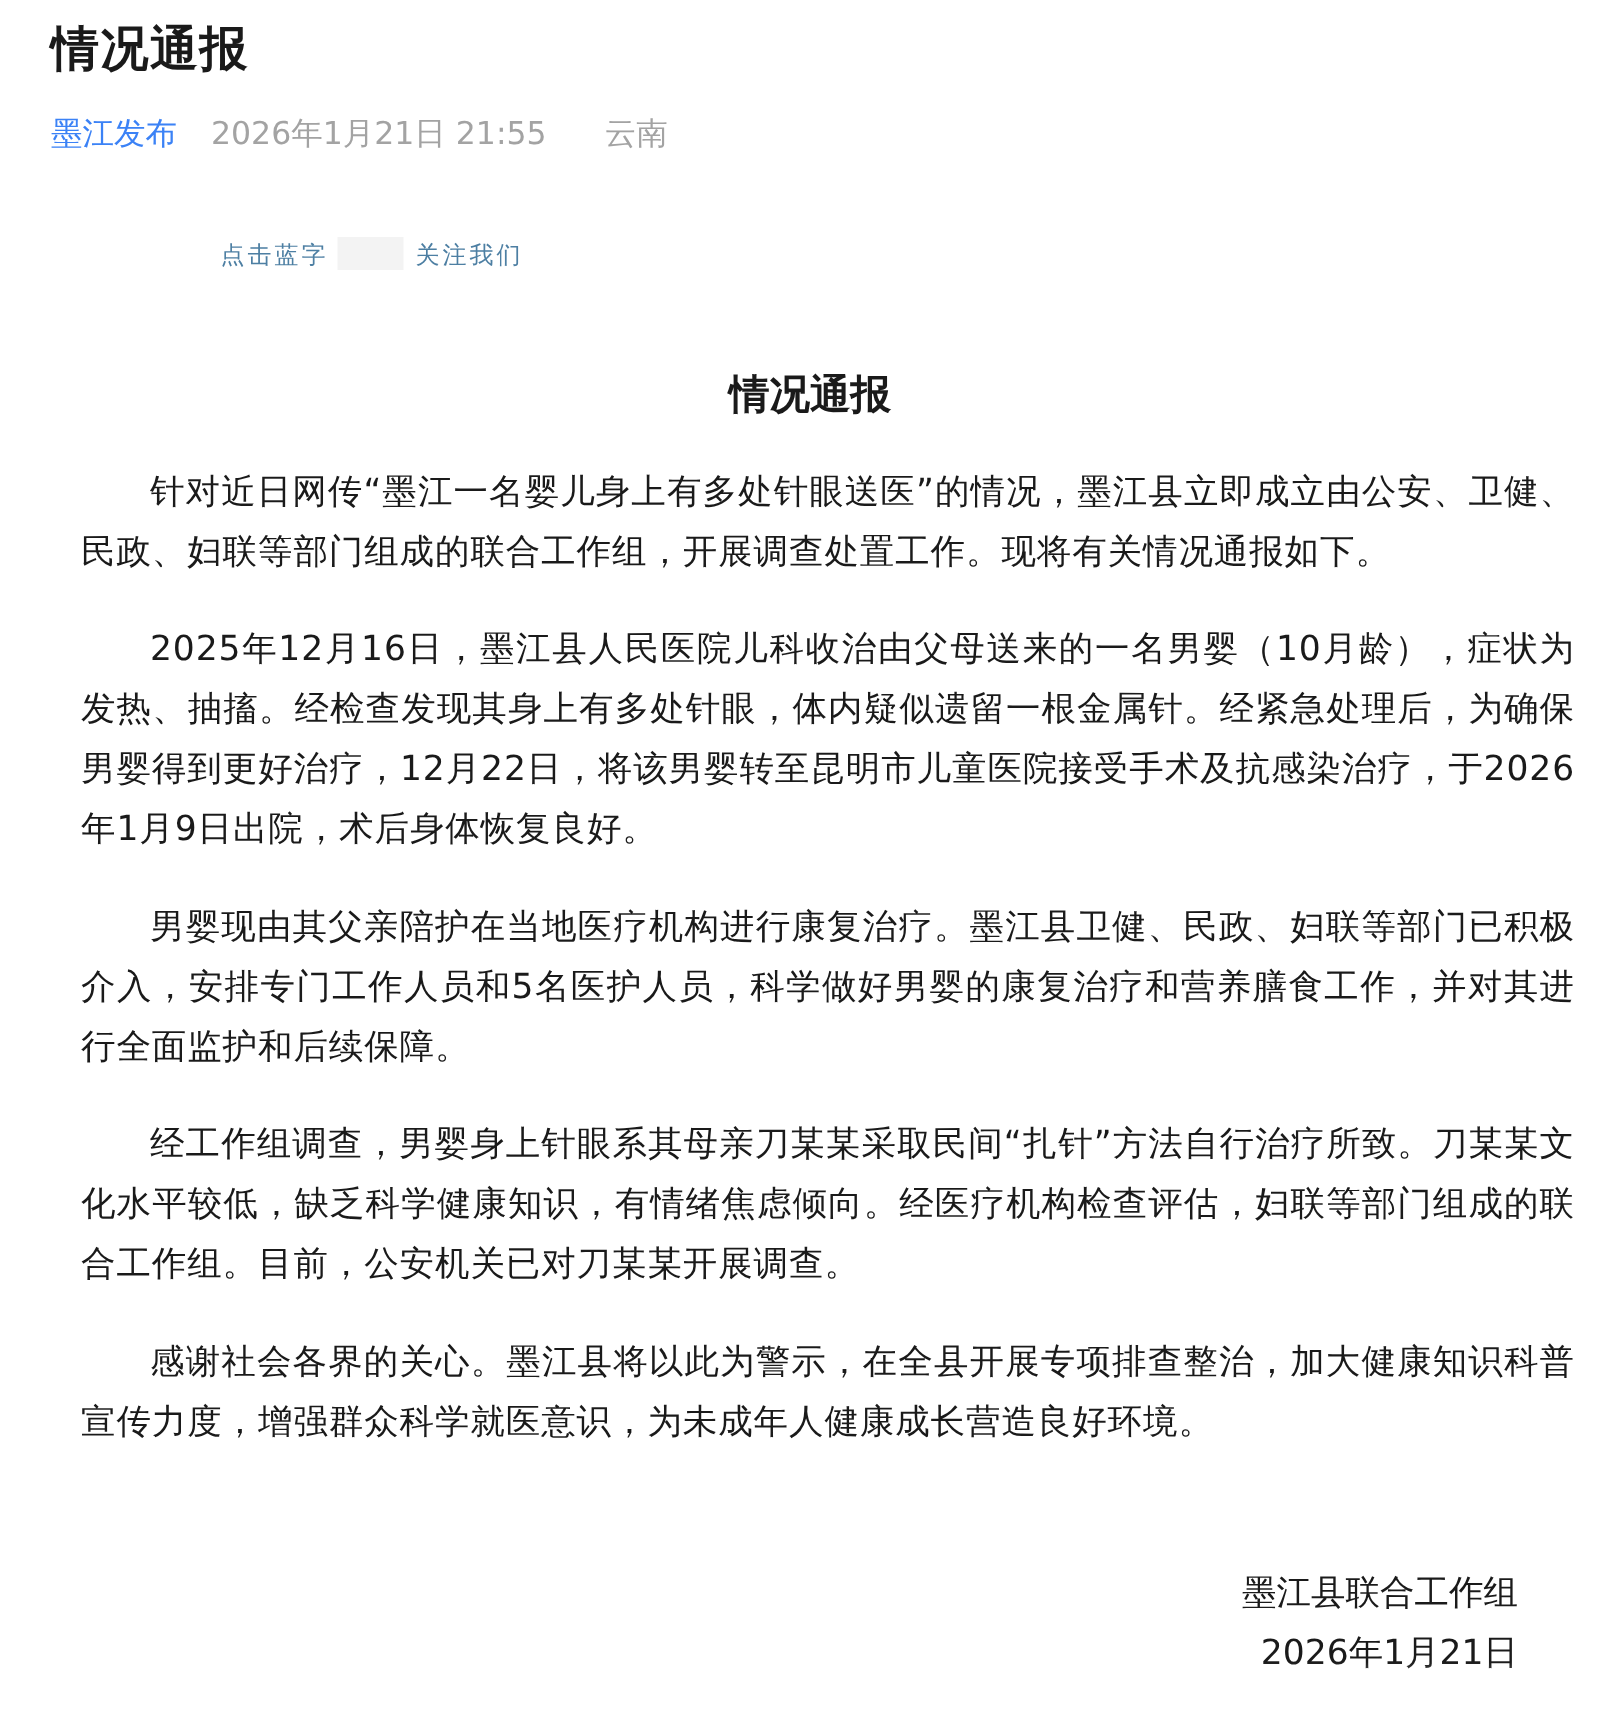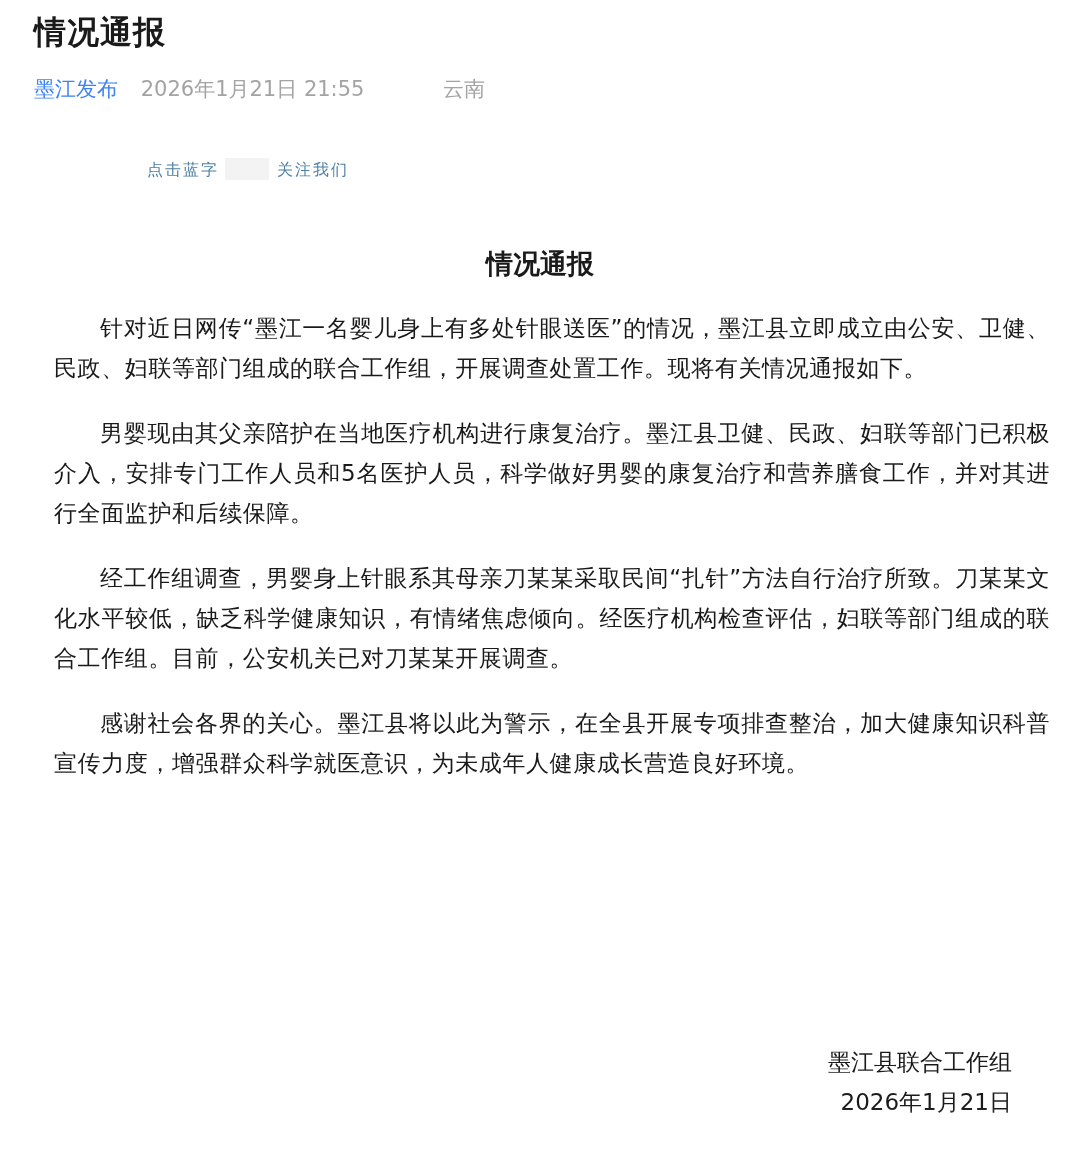--- a/index.html
+++ b/index.html
@@ -38,21 +38,20 @@
       color: #3b82f6;
       margin-right: 16px;
       cursor: pointer;
     }
     .meta .date {
       color: #a3a3a3;
       margin-right: 32px;
     }
     .meta .location {
       color: #a3a3a3;
-      margin-left: 40px;
     }
     .follow-bar {
       position: absolute;
       left: 147px;
       top: 158px;
       font-size: 16px;
       line-height: 24px;
       color: #4d7fa3;
       letter-spacing: 2px;
       display: flex;
@@ -127,20 +126,21 @@
 <div class="follow-bar">
   <span>点击蓝字</span>
   <span class="blank-box"></span>
   <span>关注我们</span>
 </div>
 
 <h2 class="doc-heading">情况通报</h2>
 
 <div class="body-text">
   <p class="para">针对近日网传“墨江一名婴儿身上有多处针眼送医”的情况，墨江县立即成立由公安、卫健、民政、妇联等部门组成的联合工作组，开展调查处置工作。现将有关情况通报如下。</p>
+  <p class="para">2025年12月16日，墨江县人民医院儿科收治由父母送来的一名男婴（10月龄），症状为发热、抽搐。经检查发现其身上有多处针眼，体内疑似遗留一根金属针。经紧急处理后，为确保男婴得到更好治疗，12月22日，将该男婴转至昆明市儿童医院接受手术及抗感染治疗，于2026年1月9日出院，术后身体恢复良好。</p>
   <p class="para">男婴现由其父亲陪护在当地医疗机构进行康复治疗。墨江县卫健、民政、妇联等部门已积极介入，安排专门工作人员和5名医护人员，科学做好男婴的康复治疗和营养膳食工作，并对其进行全面监护和后续保障。</p>
   <p class="para">经工作组调查，男婴身上针眼系其母亲刀某某采取民间“扎针”方法自行治疗所致。刀某某文化水平较低，缺乏科学健康知识，有情绪焦虑倾向。经医疗机构检查评估，妇联等部门组成的联合工作组。目前，公安机关已对刀某某开展调查。</p>
   <p class="para">感谢社会各界的关心。墨江县将以此为警示，在全县开展专项排查整治，加大健康知识科普宣传力度，增强群众科学就医意识，为未成年人健康成长营造良好环境。</p>
 </div>
 
 <div class="signature">
   <div>墨江县联合工作组</div>
   <div>2026年1月21日</div>
 </div>
 

